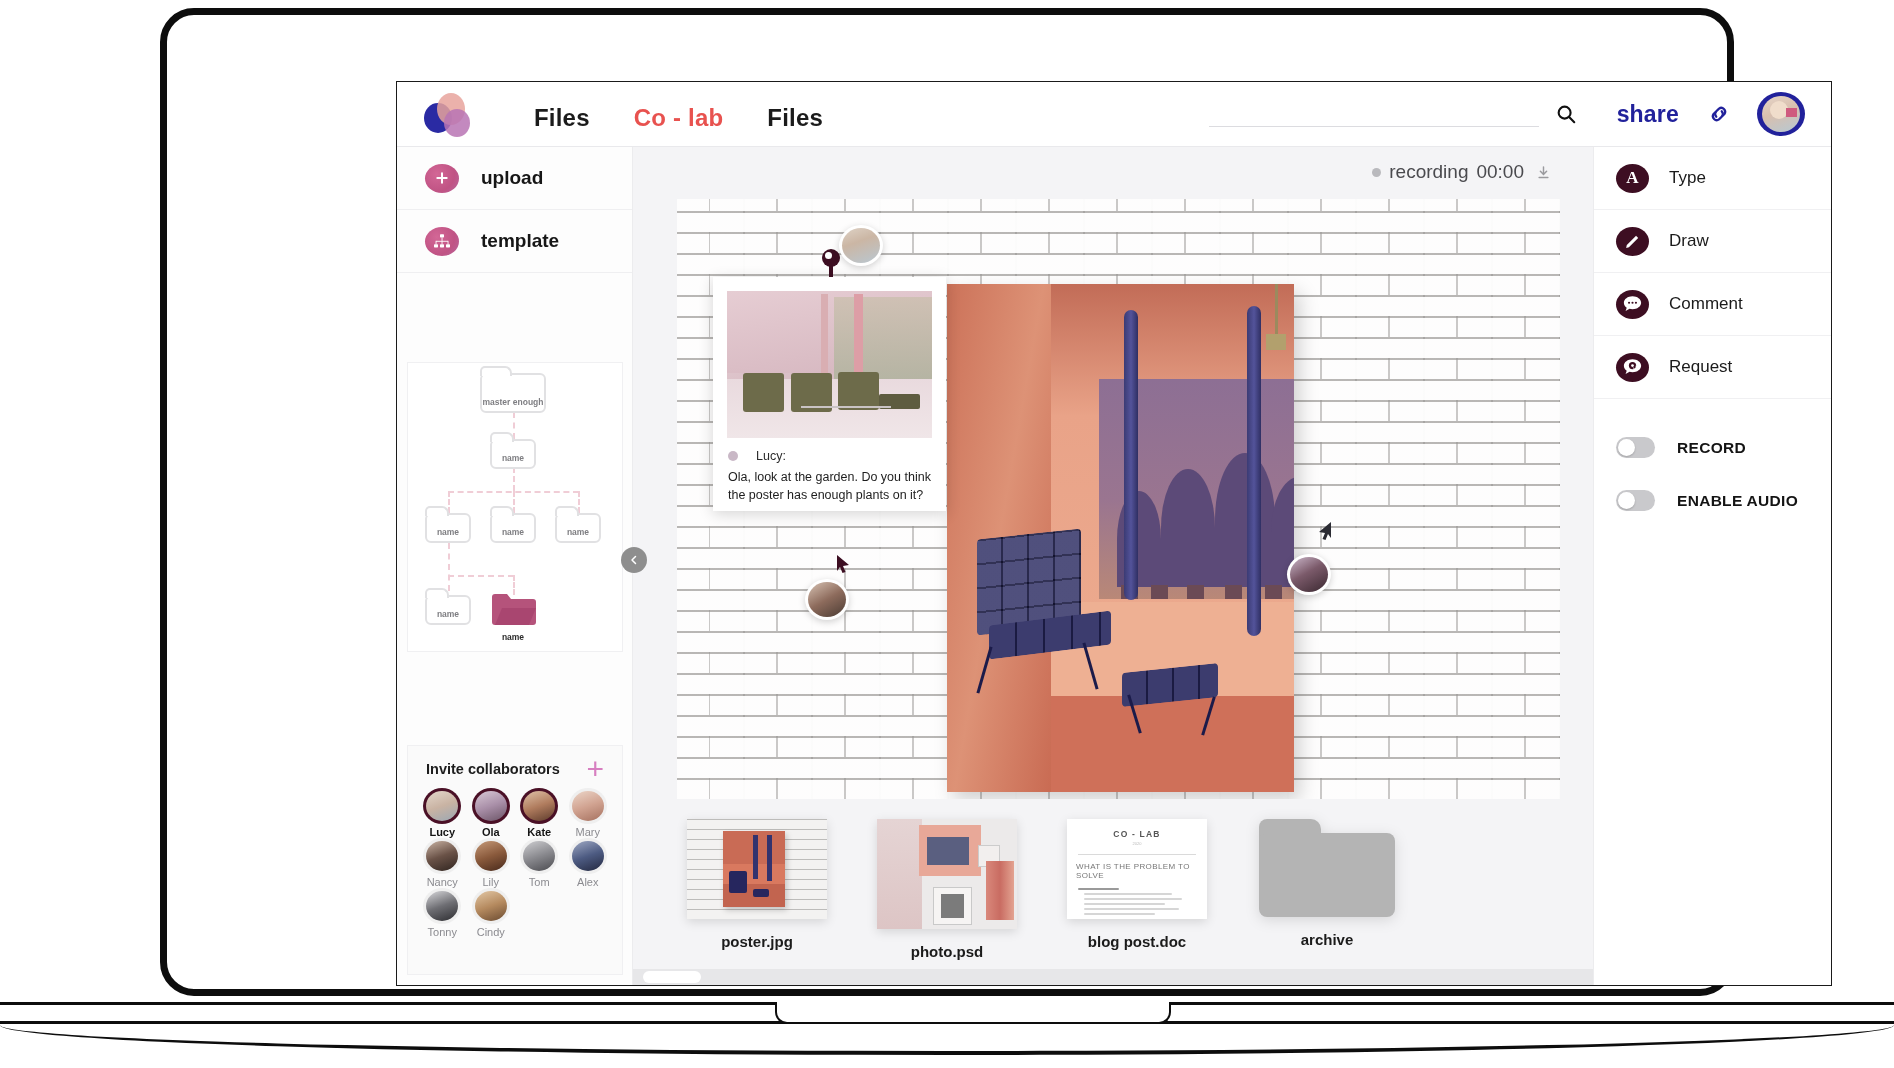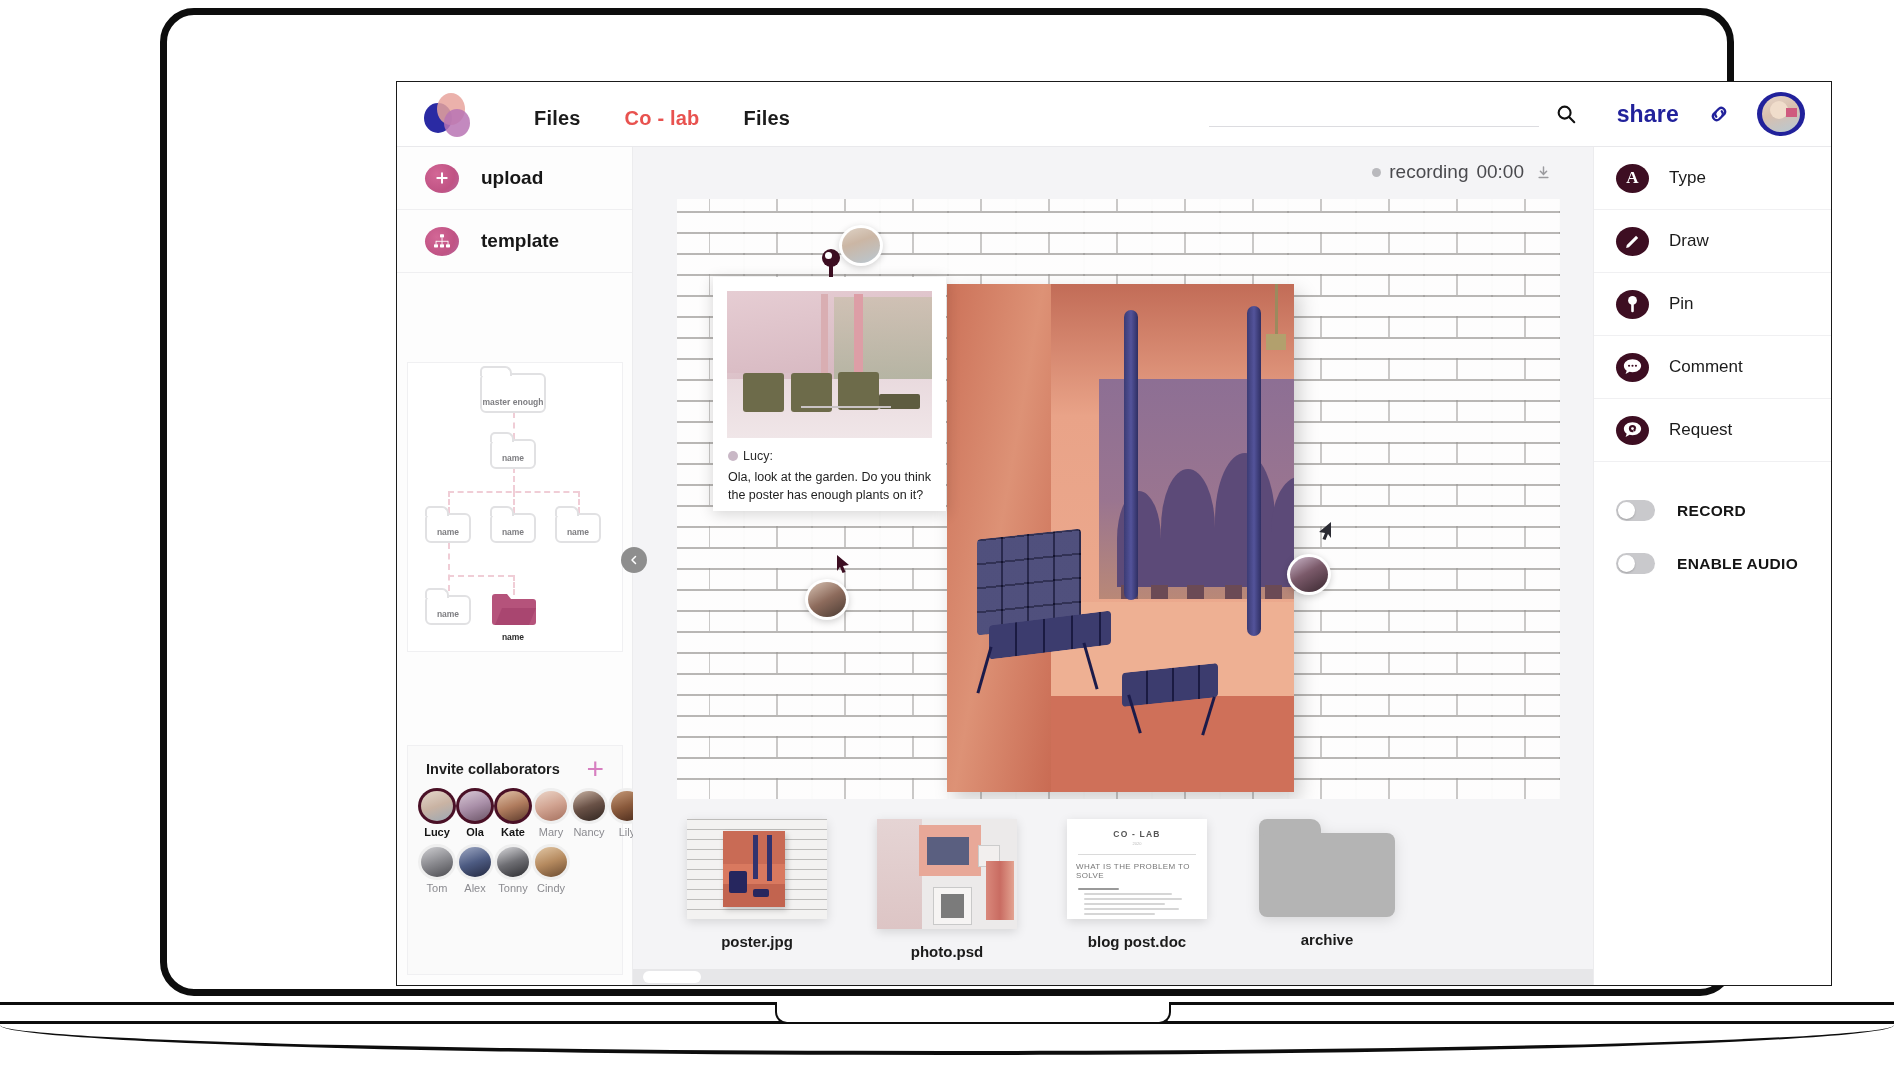--- a/index.html
+++ b/index.html
@@ -35,21 +35,21 @@
   .topbar { position:absolute; left:0; top:0; width:100%; height:65px;
     background:#fff; border-bottom:1px solid #e9e9ec; display:flex; align-items:center; }
 
   .logo { position:relative; width:54px; height:46px; margin-left:27px; flex:none; }
   .logo i { position:absolute; border-radius:50%; display:block; }
   .logo .b1 { width:28px;height:30px; left:0;  top:12px; background:#1f1f9e; opacity:.95; }
   .logo .b2 { width:28px;height:32px; left:13px;top:2px;  background:#e8a39c; opacity:.85; }
   .logo .b3 { width:26px;height:28px; left:20px;top:18px; background:#b874b4; opacity:.85; }
 
   .nav { display:flex; align-items:center; gap:44px; margin-left:56px; }
-  .nav a { font-size:20px; font-weight:700; color:#1b1b1b; text-decoration:none; letter-spacing:.2px;margin-top:8px; }
+  .nav a { font-size:24px; font-weight:700; color:#1b1b1b; text-decoration:none; letter-spacing:.2px;margin-top:8px; }
   .nav a.active { color:#e8524f; }
 
   .searchwrap { margin-left:auto; display:flex; align-items:center; }
   .searchline { width:330px; height:26px; border-bottom:1.5px solid #dcdce0; }
   .sicon { width:34px; height:34px; margin-left:10px; display:flex; align-items:center; justify-content:center; }
   .share { font-size:23px; font-weight:700; color:#21219b; margin-left:34px; letter-spacing:.2px; }
   .linkicon { margin-left:24px; width:32px; height:32px; display:flex; align-items:center; justify-content:center;}
   .me { margin-left:22px; margin-right:26px; width:48px; height:44px; border-radius:50%;
         background:#21219b; display:flex;align-items:center;justify-content:center; flex:none;}
   .me .inner{ width:38px;height:36px;border-radius:50%; overflow:hidden; position:relative;
@@ -75,21 +75,21 @@
   .fold .lb { position:absolute; left:0; right:0; bottom:4px; text-align:center;
      font-size:8.5px; font-weight:700; color:#7e7e82; }
   .dash { position:absolute; border-color:#f0cdd6; }
   .pinkfold{ position:absolute; width:46px; height:36px; }
 
   .collab { position:absolute; left:10px; bottom:10px; width:216px; height:230px;
     background:#fafafa; border:1px solid #f0f0f2; }
   .collabhdr { display:flex; align-items:center; justify-content:space-between; padding:14px 18px 6px 18px; }
   .collabhdr .t { font-size:14.5px; font-weight:700; color:#1d1d1d; }
   .plus { font-size:30px; color:#d77fc0; line-height:18px; font-weight:400; }
-  .people { display:grid; grid-template-columns:repeat(6,1fr); row-gap:6px; padding:4px 10px; }
+  .people { display:grid; grid-template-columns:repeat(4,1fr); row-gap:0; padding:4px 10px; }
   .person { display:flex; flex-direction:column; align-items:center; gap:2px; }
   .av { width:32px;height:30px;border-radius:50%; position:relative; overflow:hidden; }
   .ring { padding:3px; border-radius:50%; background:#efefef; }
   .ring.on { background:#4a1026; }
   .pname { font-size:11px; color:#8b8b90; }
   .pname.on { color:#141414; font-weight:700; }
 
   
   .canvas { position:absolute; left:236px; top:65px; right:238px; bottom:0; background:#f4f4f6; }
   .rec { position:absolute; right:42px; top:14px; display:flex; align-items:center; gap:8px;
@@ -136,21 +136,21 @@
      border-radius:4px; transform:skewY(-6deg);
      background-image:repeating-linear-gradient(90deg, rgba(255,255,255,.10) 0 24px, rgba(0,0,0,.30) 24px 26px); }
   .lamp{position:absolute;right:16px;top:0;width:3px;height:52px;background:#9b8a5e;}
   .lampb{position:absolute;right:8px;top:50px;width:20px;height:16px;background:#b2a06d;}
 
   .card { position:absolute; left:36px; top:78px; width:233px; height:234px; background:#fff;
      box-shadow:0 3px 14px rgba(0,0,0,.16); }
   .cardimg { position:absolute; left:14px; top:14px; width:205px; height:147px; overflow:hidden;
      background:linear-gradient(150deg,#e8d3d8 0%,#dcc2c9 35%,#cfb1ba 100%); }
   .cardtxt { position:absolute; left:15px; right:12px; top:172px; }
-  .cname { display:flex; align-items:center; gap:5px; font-size:12.5px; color:#2b2b2b; margin-bottom:5px; }
+  .cname { display:flex; align-items:center; gap:18px; font-size:12.5px; color:#2b2b2b; margin-bottom:5px; }
   .cmini { width:10px;height:10px;border-radius:50%;background:#c9b8c6; flex:none;}
   .cbody { font-size:12.5px; line-height:1.45; color:#1d1d1d; }
 
   .pinmark { position:absolute; width:18px; height:32px; }
   .pinmark .hd { width:18px;height:18px;border-radius:50%;background:#3d0e22; position:relative;}
   .pinmark .hd:after{content:"";position:absolute;left:3px;top:3px;width:7px;height:7px;border-radius:50%;background:#fdfdfd;}
   .pinmark .st { position:absolute;left:7px;top:16px;width:4px;height:17px;background:#3d0e22;}
 
   .bub { position:absolute; width:44px; height:41px; border-radius:50%; background:#fff;
      padding:3px; box-shadow:0 2px 7px rgba(0,0,0,.18); }
@@ -576,29 +576,20 @@
 
         <div class="trow">
           <span class="tic">
             <svg width="17" height="17" viewBox="0 0 24 24" fill="#fff">
                 <path d="M3 21l4-1 13-13-3-3L4 17z"></path>
               </svg>
           </span>
           <span class="tlbl">Draw</span>
         </div>
 
-        <div class="trow">
-          <span class="tic">
-            <svg width="15" height="18" viewBox="0 0 18 22" fill="#fff">
-              <circle cx="9" cy="6.6" r="5.4"></circle>
-                <rect x="7.4" y="10" width="3.2" height="11" rx="1.5"></rect>
-            </svg>
-          </span>
-          <span class="tlbl">Pin</span>
-        </div>
 
         <div class="trow">
           <span class="tic">
             <svg width="19" height="18" viewBox="0 0 22 20" fill="#fff">
               <path d="M11 1c5.5 0 10 3.3 10 7.5S16.5 16 11 16c-1.2 0-2.3-.2-3.4-.5L3 18l1.3-3.7C2.2 12.9 1 10.8 1 8.5 1 4.3 5.5 1 11 1z"></path>
               <circle cx="7" cy="8.5" r="1.25" fill="#3d0e22"></circle>
                 <circle cx="11" cy="8.5" r="1.25" fill="#3d0e22"></circle>
                 <circle cx="15" cy="8.5" r="1.25" fill="#3d0e22"></circle>
             </svg>
           </span>

